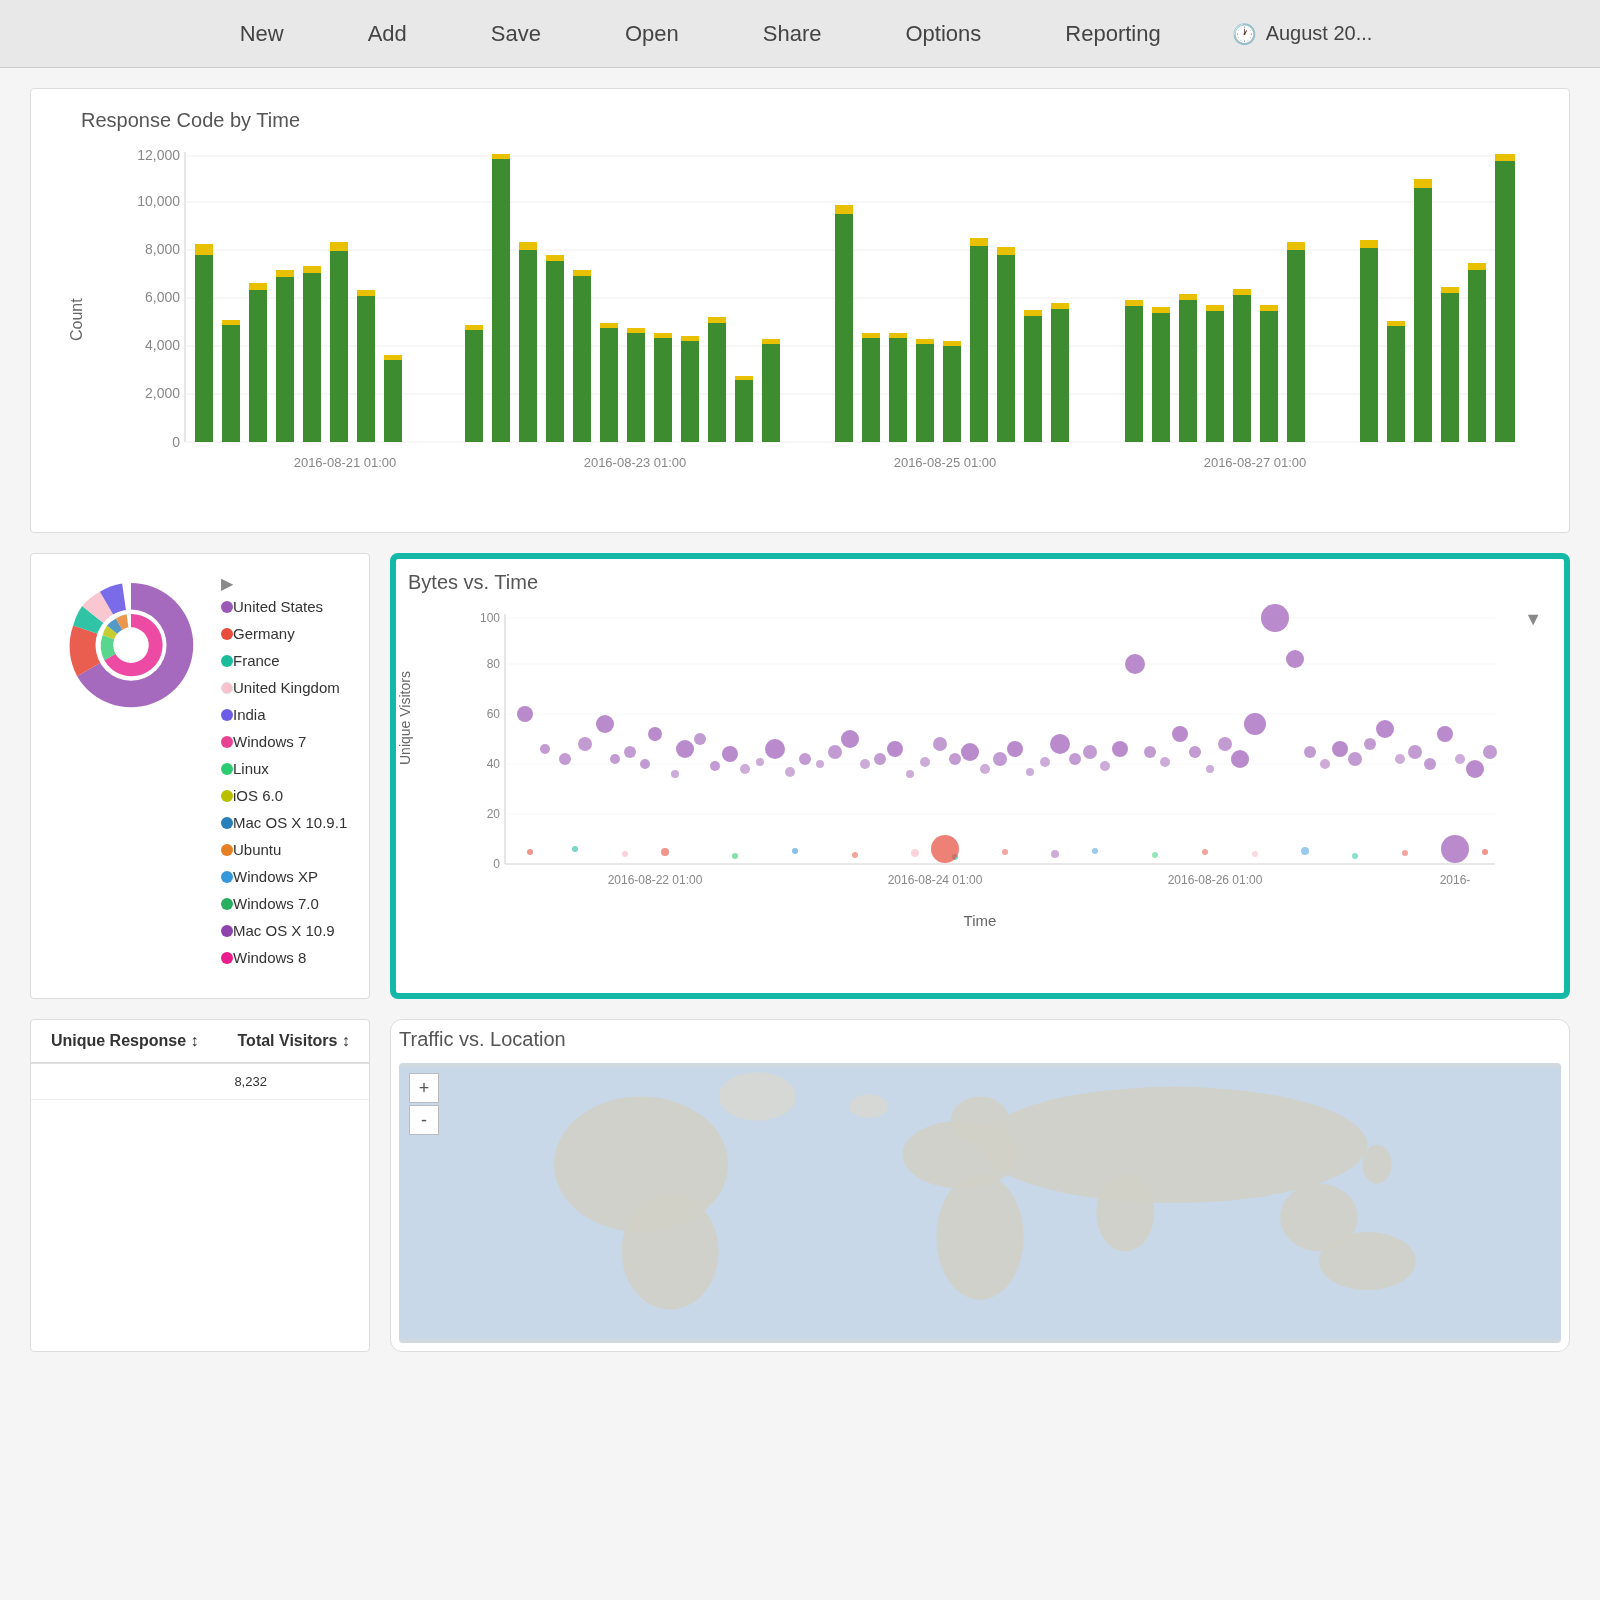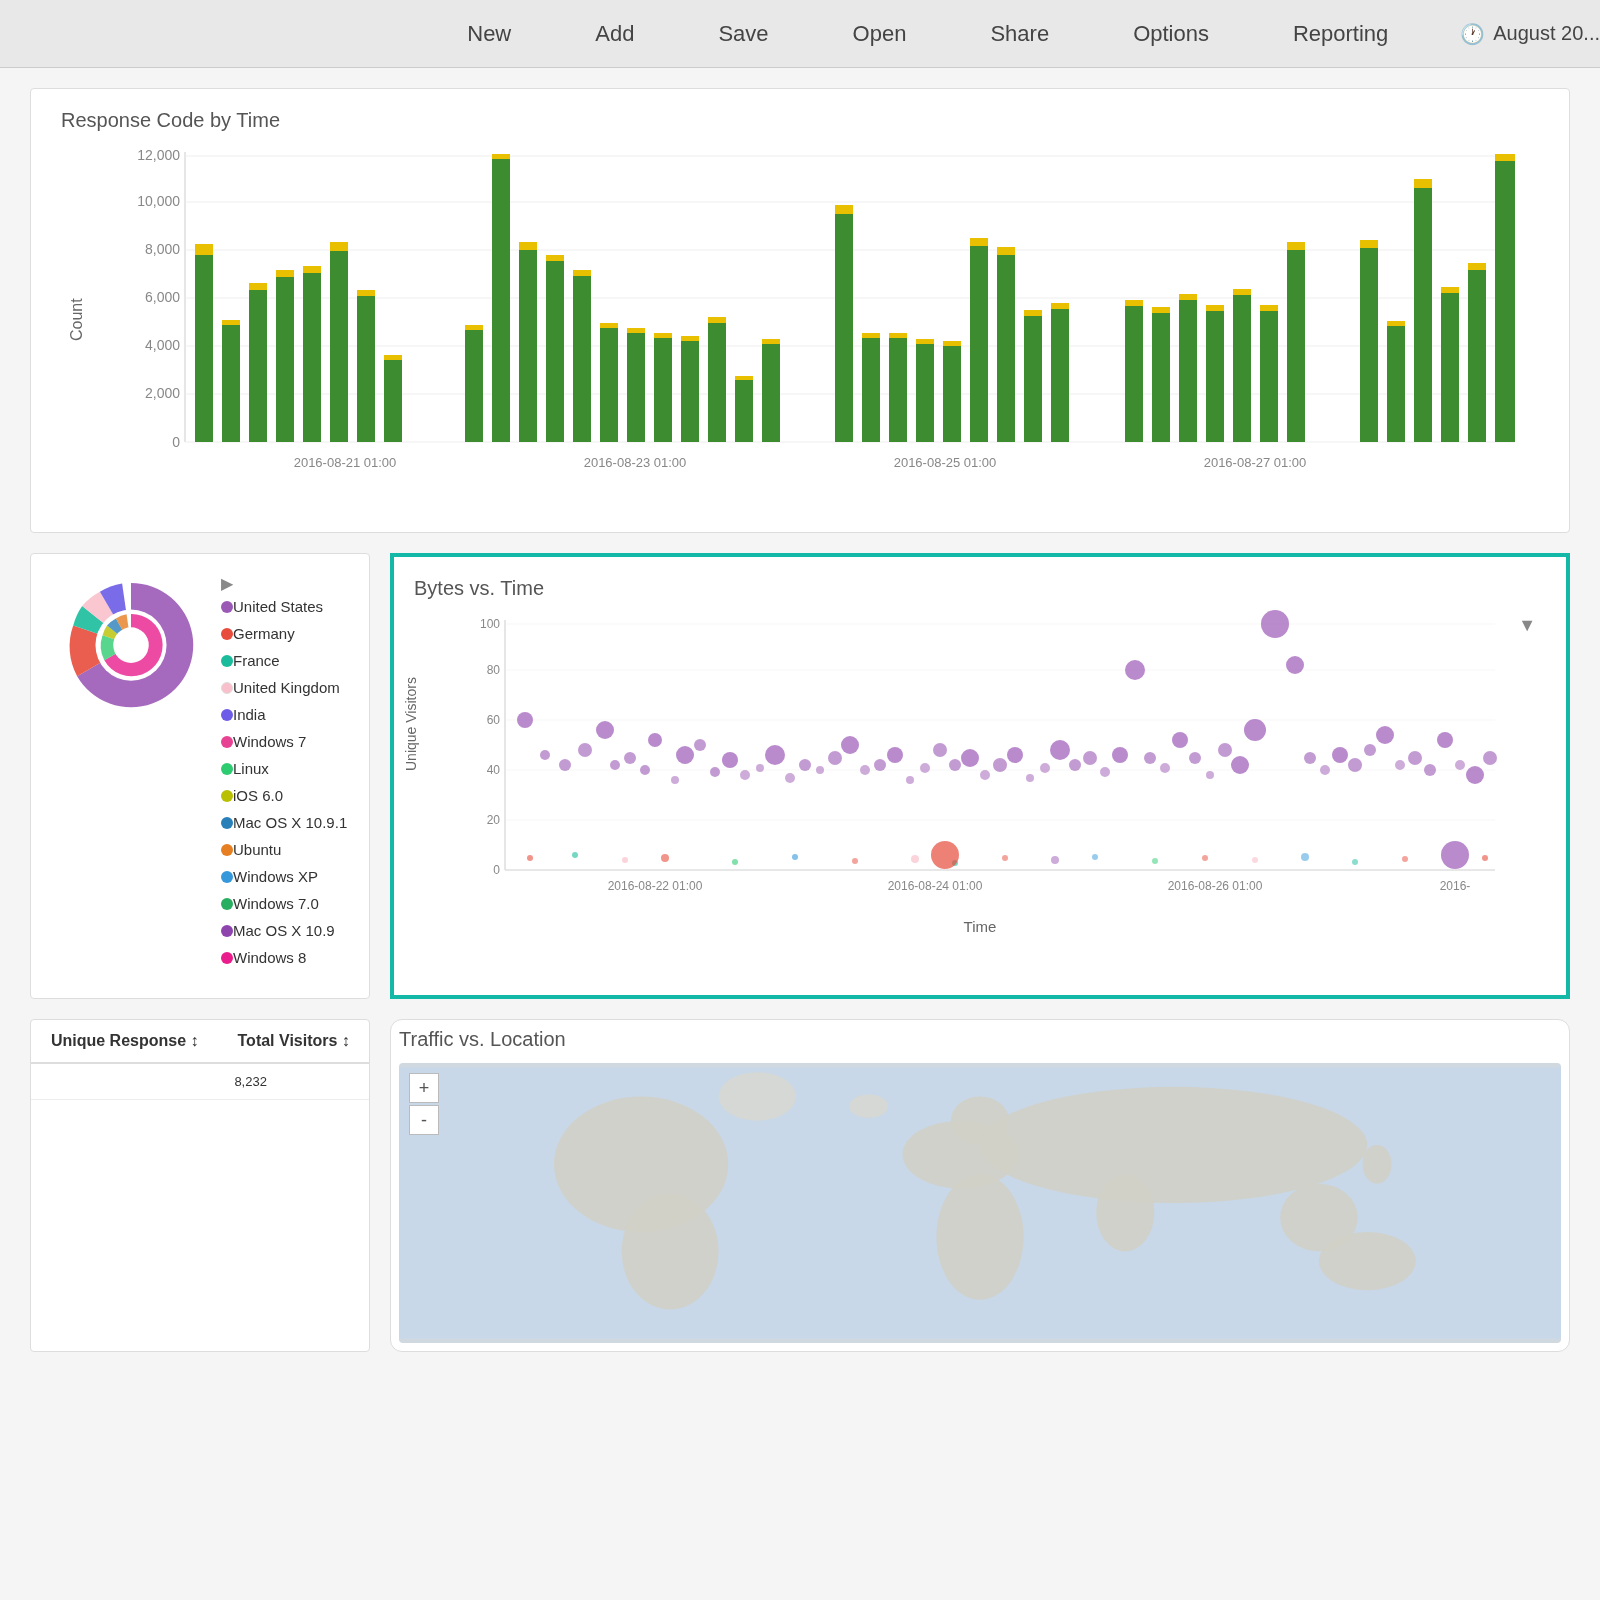--- a/index.html
+++ b/index.html
@@ -4,21 +4,21 @@
   <style>
     * { box-sizing: border-box; margin: 0; padding: 0; }
     body { font-family: Arial, sans-serif; background: #f5f5f5; color: #333; width: 1600px; min-height: 1600px; overflow-x: hidden; }
 
     
     .top-nav {
       background: #e8e8e8;
       border-bottom: 1px solid #ccc;
       display: flex;
       align-items: center;
-      justify-content: flex-end;
+      justify-content: center;
       height: 68px;
       gap: 60px;
     }
     .nav-item {
       font-size: 22px;
       color: #444;
       cursor: pointer;
       padding: 8px 12px;
     }
     .nav-timestamp {
@@ -40,21 +40,21 @@
       background: #fff;
       border: 1px solid #ddd;
       border-radius: 4px;
       padding: 20px 20px 10px 10px;
       margin-bottom: 20px;
     }
     .chart-title {
       font-size: 20px;
       color: #555;
       margin-bottom: 10px;
-      margin-left: 20px;
+      margin-left: 40px;
     }
     .bar-chart-container {
       position: relative;
       height: 380px;
       margin-left: 70px;
       margin-right: 10px;
     }
     .bar-chart-svg {
       width: 100%;
       height: 340px;
@@ -83,23 +83,23 @@
     .left-panel {
       background: #fff;
       border: 1px solid #ddd;
       border-radius: 4px;
       padding: 20px;
       width: 340px;
       flex-shrink: 0;
     }
     .right-panel {
       background: #fff;
-      border: 4px solid #14b8a6;
-      border-radius: 0;
-      padding: 20px;
+      border: 6px solid #14b8a6;
+      border-radius: 8px;
+      padding: 12px;
       flex: 1;
     }
 
     
     .donut-wrapper {
       display: flex;
       align-items: flex-start;
       gap: 10px;
     }
     .donut-svg-container {

